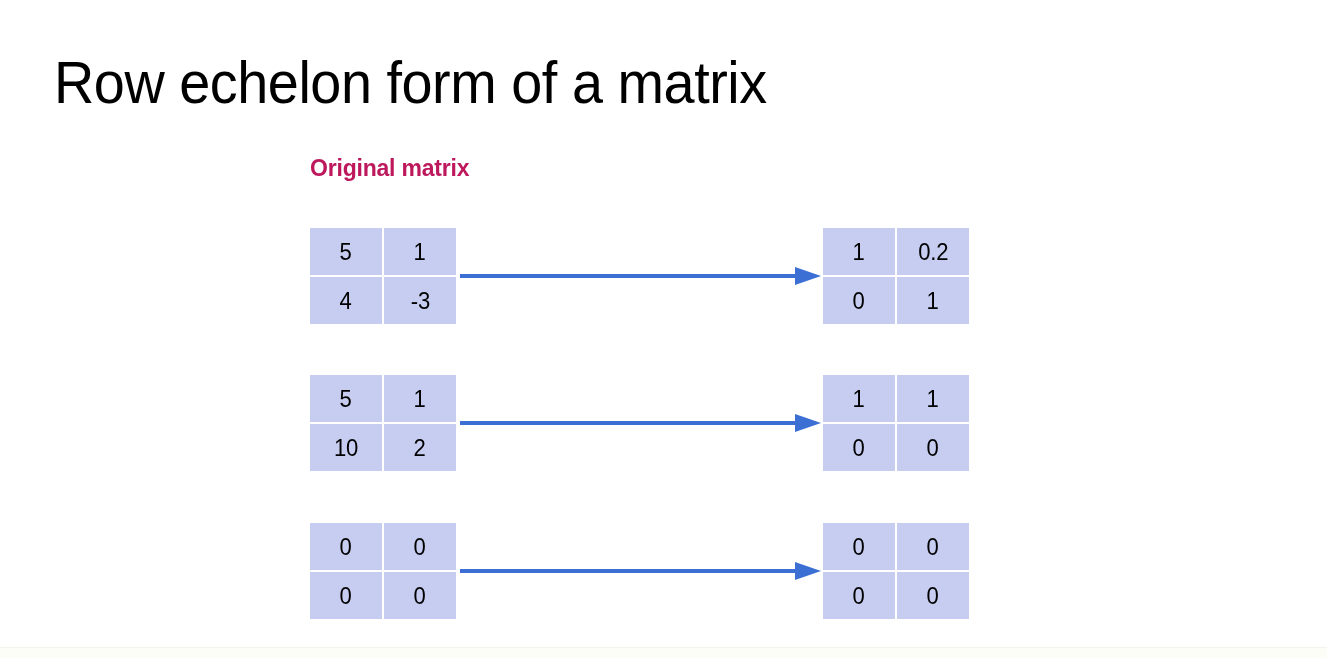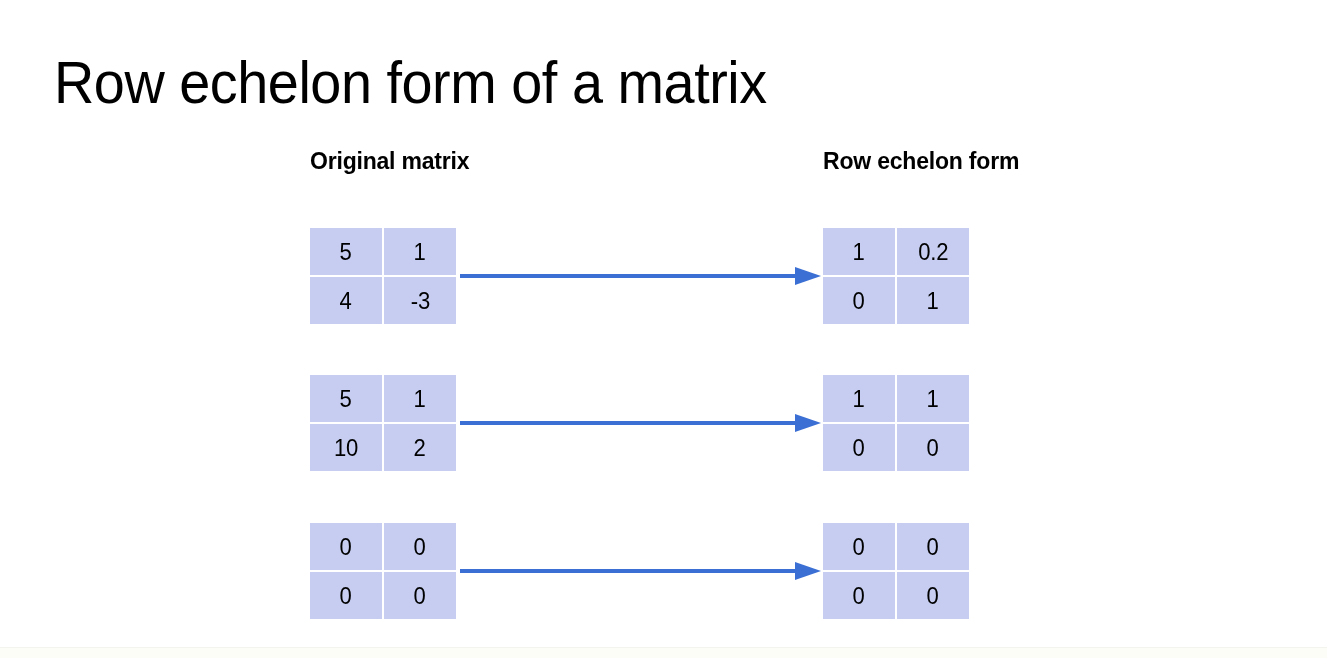--- a/index.html
+++ b/index.html
@@ -32,24 +32,24 @@
     color: #000000;
     letter-spacing: -0.5px;
     transform: scaleX(0.93);
     transform-origin: left top;
     white-space: nowrap;
   }
 
   
   .col-header {
     position: absolute;
-    top: 148px;
+    top: 155px;
     font-size: 23px;
     font-weight: bold;
-    color: #000000;
+    color: #be185d;
     letter-spacing: -0.2px;
     white-space: nowrap;
     text-align: center;
   }
   #header-original {
     left: 310px;
     width: 146px;
   }
   #header-echelon {
     left: 823px;
@@ -123,21 +123,20 @@
   }
 </style>
 </head>
 <body>
 
 <div id="slide">
 
   <div id="slide-title">Row echelon form of a matrix</div>
 
   <div class="col-header" id="header-original">Original matrix</div>
-  <div class="col-header" id="header-echelon">Row echelon form</div>
 
   <div class="matrix-row" id="matrix-row-0">
     <div class="matrix left">
       <div class="cell">
           <span>5</span>
         </div>
       <div class="cell">
           <span>1</span>
         </div>
       <div class="cell">

